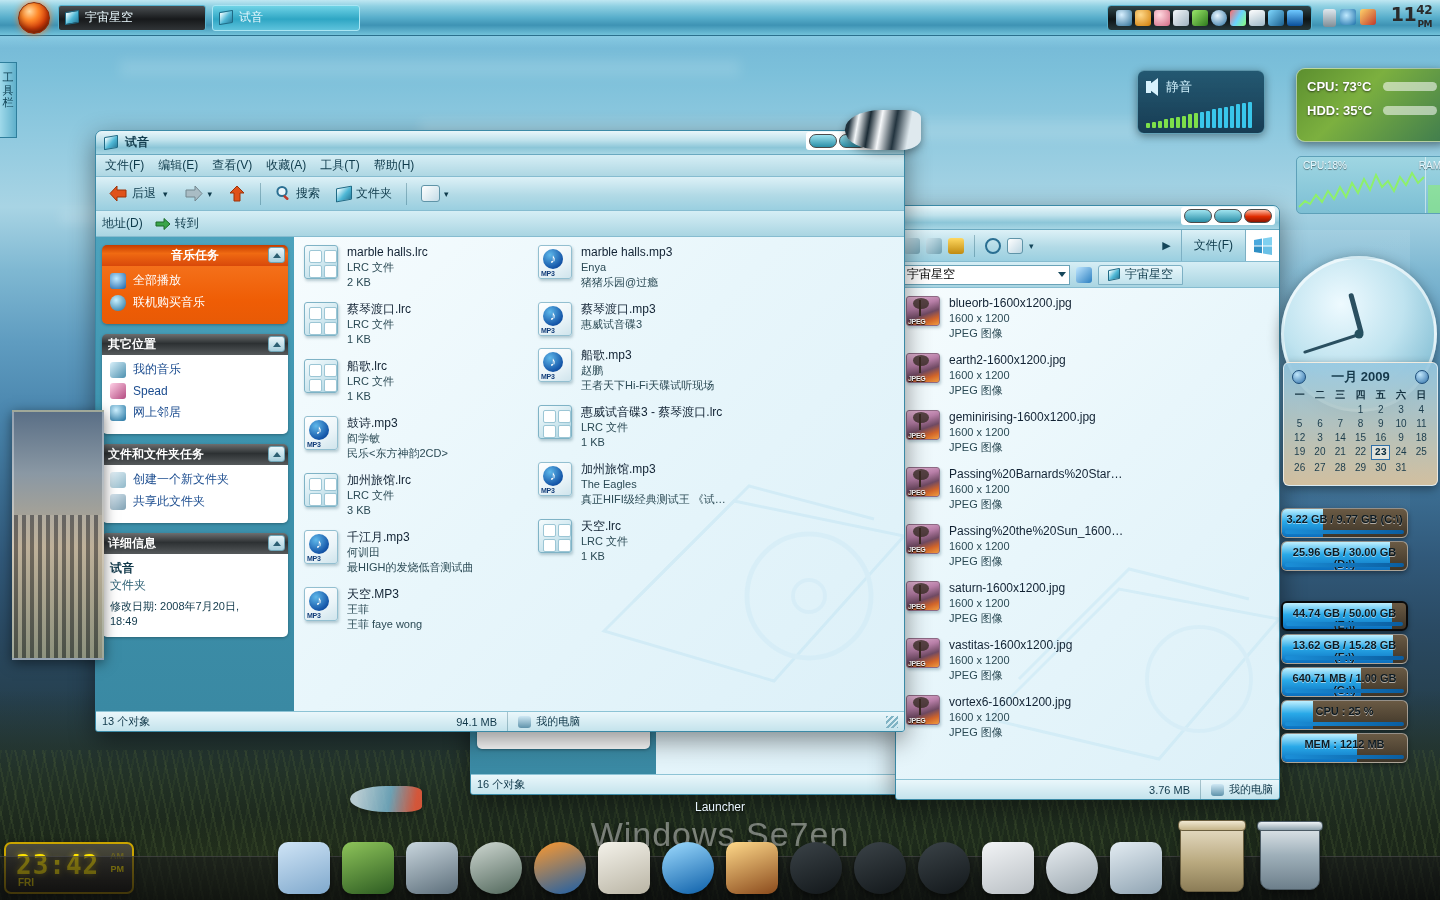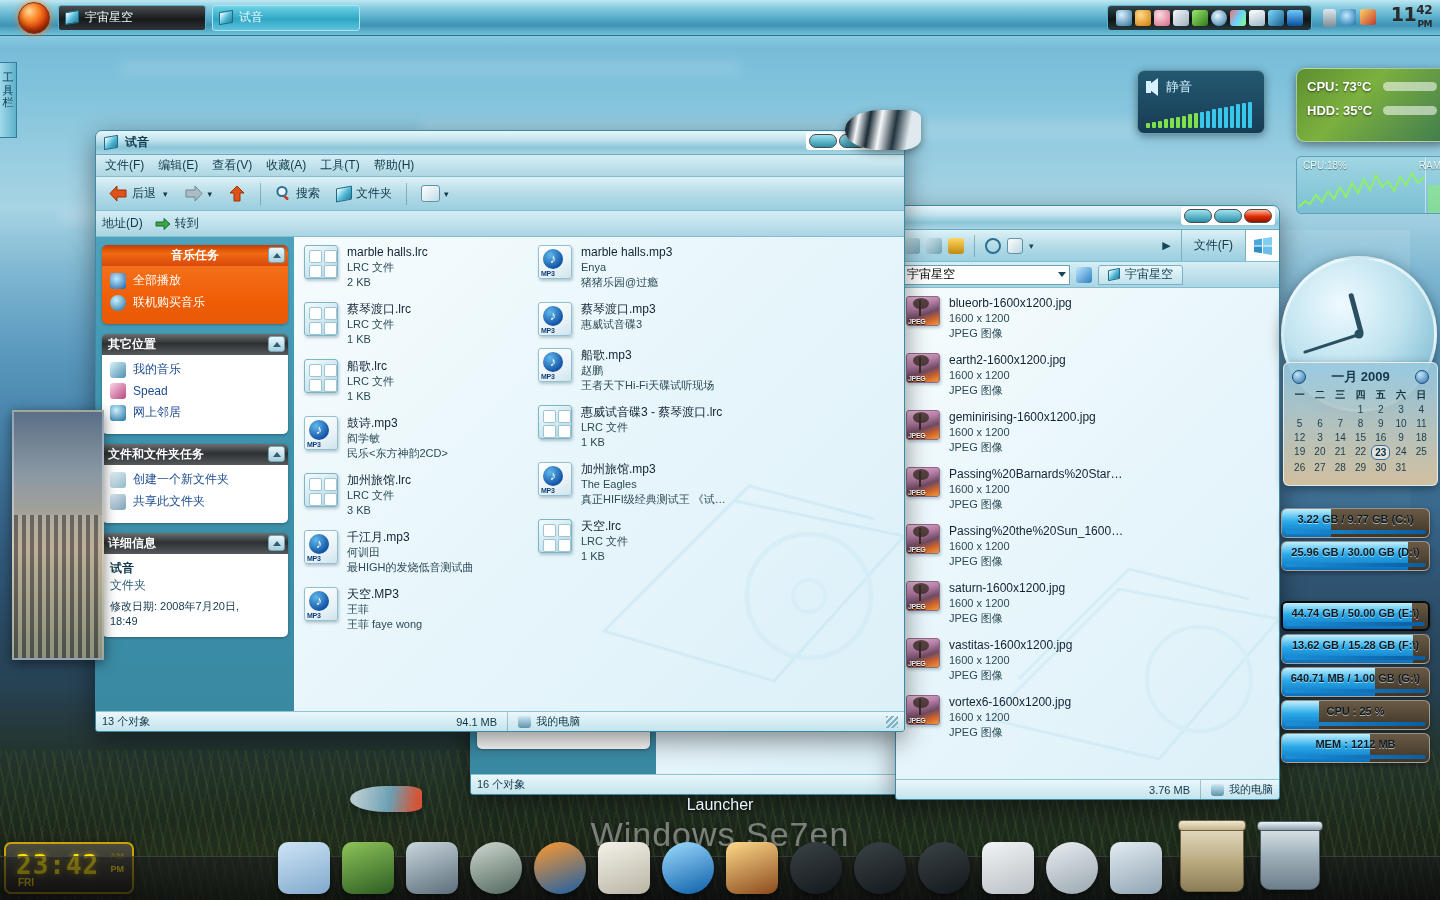--- a/index.html
+++ b/index.html
@@ -258,22 +258,22 @@
     background: linear-gradient(180deg, rgba(150,200,225,.92), rgba(222,198,160,.92));
     border: 1px solid rgba(255,255,255,.65); box-shadow: 0 3px 10px rgba(0,0,0,.4); }
   .cal-hd { display: flex; align-items: center; justify-content: center; gap: 10px; position: relative;
     font-size: 13px; font-weight: bold; color: #14384a; margin-bottom: 2px; }
   .cal-nav { position: absolute; width: 14px; height: 14px; border-radius: 50%;
     background: radial-gradient(circle at 35% 30%, #bfe6fb, #2f6fa8); border: 1px solid #1d4e7a; }
   .cal-grid { display: grid; grid-template-columns: repeat(7, 1fr); gap: 1px; font-size: 10px; text-align: center; }
   .cal-grid .dow { font-weight: bold; color: #13303f; }
   .cal-grid .d { color: #1b3c4c; padding: 1px 0; }
   .cal-grid .d.today { background: rgba(255,255,255,.55); border: 1px solid #2f6fa8;
-    border-radius: 6px; font-weight: bold; color: #0b2d3f; }
-  .bar-gadget { width: 149px; height: 30px; border-radius: 6px; margin-bottom: 3px; position: relative;
+    border-radius: 0; font-weight: bold; color: #0b2d3f; font-family: Liberation Mono, monospace; }
+  .bar-gadget { width: 127px; height: 30px; border-radius: 6px; margin-bottom: 3px; position: relative;
     border: 1px solid rgba(255,255,255,.45); overflow: hidden;
     background: linear-gradient(180deg,#6a5a44,#3e3528); box-shadow: 0 2px 5px rgba(0,0,0,.4); }
   .bar-gadget.sel { border: 2px solid #0a0a0a; margin-top: 30px; }
   .bg-fill { position: absolute; left: 0; top: 0; bottom: 0;
     background: linear-gradient(180deg,#bff0ff 0%, #29a9e8 45%, #0b6fbe 100%); }
   .bg-txt { position: absolute; left: 0; right: 0; top: 4px; text-align: center; font-size: 11px;
     font-weight: bold; color: #0d1a22; text-shadow: 0 1px 0 rgba(255,255,255,.55); }
 
   
   .photo-frame { position: absolute; left: 12px; top: 410px; width: 92px; height: 250px; z-index: 55;
@@ -297,21 +297,21 @@
   
   #dock { position: absolute; left: 0; right: 0; bottom: 0; height: 82px; z-index: 80;
     display: flex; align-items: flex-end; justify-content: center; gap: 12px; padding-bottom: 6px; }
   #dock-shelf { position: absolute; left: 0; right: 0; bottom: 0; height: 44px;
     background: linear-gradient(180deg, rgba(25,25,28,.55), rgba(10,10,12,.75));
     border-top: 1px solid rgba(255,255,255,.18); }
   .dock-ico { width: 52px; height: 52px; border-radius: 10px; position: relative; z-index: 2;
     box-shadow: 0 3px 7px rgba(0,0,0,.55); }
   .dock-ico.round { border-radius: 50%; }
   .dock-label { position: absolute; bottom: 86px; left: 0; right: 0; text-align: center;
-    color: #e9f6ff; font-size: 16px; text-shadow: 0 1px 3px #000; }
+    color: #e9f6ff; font-size: 12px; text-shadow: 0 1px 3px #000; }
   .se7en-wm { position: absolute; left: 0; right: 0; bottom: 46px; text-align: center;
     font-size: 34px; color: rgba(255,255,255,.42); letter-spacing: 1px;
     text-shadow: 0 2px 6px rgba(0,0,0,.5); font-family: "Liberation Sans", sans-serif; z-index: 1; }
   .recycle { position: absolute; right: 196px; bottom: 8px; width: 64px; height: 66px; z-index: 82;
     background: linear-gradient(180deg,#e6dcc4,#b9a97f 55%,#8c7d57);
     border: 1px solid #6b5f40; border-radius: 5px 5px 8px 8px; box-shadow: 0 3px 8px rgba(0,0,0,.5); }
   .recycle .lid { position: absolute; left: -3px; right: -3px; top: -7px; height: 11px; border-radius: 4px;
     background: linear-gradient(180deg,#f0e8d2,#c4b489); border: 1px solid #6b5f40; }
   .trash { position: absolute; right: 120px; bottom: 10px; width: 60px; height: 64px; z-index: 82;
     border-radius: 4px 4px 10px 10px;

